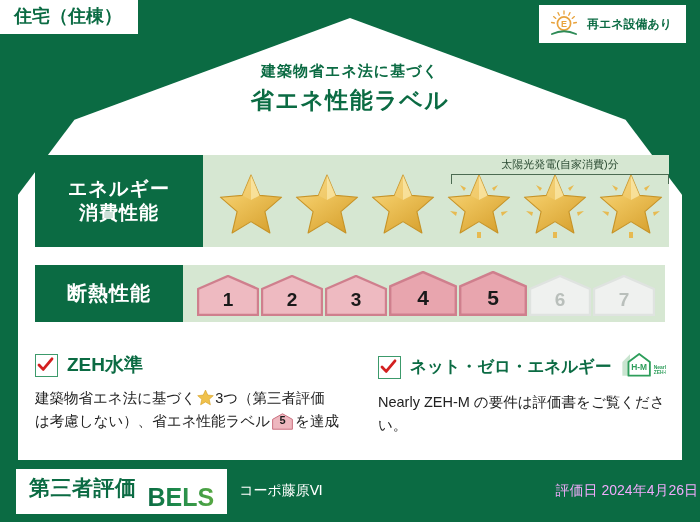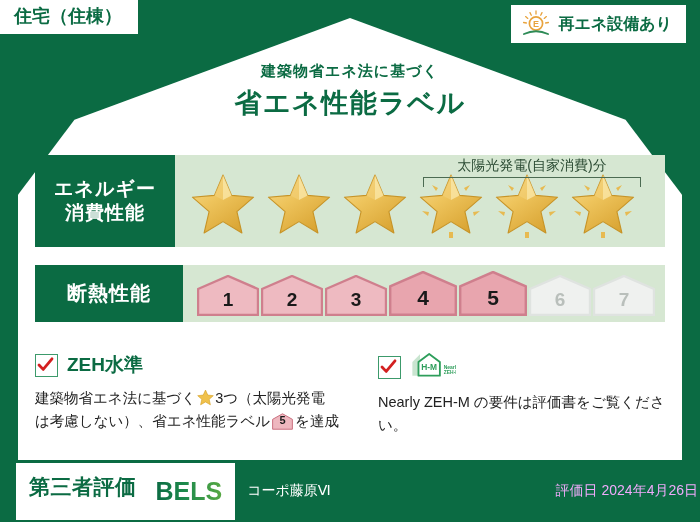--- a/index.html
+++ b/index.html
@@ -51,21 +51,21 @@
     right: 14px;
     top: 5px;
     background: #ffffff;
     padding: 5px 14px 5px 10px;
     display: flex;
     align-items: center;
     gap: 8px;
     z-index: 6;
   }
   .renew-badge .label {
-    font-size: 16px;
+    font-size: 12px;
     font-weight: bold;
     color: #0b6b43;
     white-space: nowrap;
   }
   .solar-icon { width: 30px; height: 28px; display: block; }
 
   
   .title-block {
     position: absolute;
     left: 0;
@@ -76,21 +76,21 @@
     font-family: Liberation Mono, monospace;
   }
   .title-sub {
     font-size: 15px;
     font-weight: bold;
     color: #0b6b43;
     letter-spacing: 1px;
     margin-bottom: 4px;
   }
   .title-main {
-    font-size: 27px;
+    font-size: 23px;
     font-weight: bold;
     color: #0b6b43;
     letter-spacing: 1.5px;
   }
 
   
   .perf-row {
     position: absolute;
     display: flex;
     align-items: stretch;
@@ -112,21 +112,21 @@
   .perf-body {
     background: #d6e7d2;
     flex: 1;
     position: relative;
     display: flex;
     align-items: center;
   }
 
   
   #row-energy { left: 35px; top: 155px; width: 630px; height: 92px; }
-  #row-energy .perf-label { width: 140px; font-size: 19px; }
+  #row-energy .perf-label { width: 168px; font-size: 19px; }
   #row-energy .perf-body { padding-left: 10px; }
 
   
   #row-insulation { left: 35px; top: 265px; width: 630px; height: 57px; }
   #row-insulation .perf-label { width: 148px; font-size: 20px; justify-content: center; }
   #row-insulation .perf-body { padding-left: 14px; }
 
   
   .stars-wrap {
     display: flex;
@@ -147,21 +147,21 @@
   
   .solar-annot {
     position: absolute;
     top: 2px;
     left: 248px;
     width: 218px;
     z-index: 7;
     pointer-events: none;
   }
   .solar-annot .txt {
-    font-size: 14px;
+    font-size: 11px;
     color: #2b4b33;
     text-align: center;
     white-space: nowrap;
     margin-bottom: 2px;
     font-weight: normal;
   }
   .solar-annot .bracket {
     height: 9px;
     border: 1.4px solid #4c6b52;
     border-bottom: none;
@@ -244,24 +244,24 @@
     position: absolute;
     left: 0; right: 0; bottom: 0;
     height: 62px;
     display: flex;
     align-items: center;
     z-index: 6;
   }
   .bels-badge {
     background: #ffffff;
     margin-left: 16px;
-    padding: 5px 13px 14px 13px;
-    display: flex;
-    align-items: center;
-    gap: 19px;
+    padding: 5px 13px 2px 13px;
+    display: flex;
+    align-items: flex-start;
+    gap: 11px;
   }
   .bels-badge .jp {
     font-size: 21px;
     font-weight: bold;
     color: #0b6b43;
     letter-spacing: 0.5px;
   }
   .bels-badge .bels {
     font-size: 25px;
     font-weight: bold;
@@ -503,33 +503,34 @@
         <span class="check-box">
           <svg viewBox="0 0 17 17" xmlns="http://www.w3.org/2000/svg">
             <path d="M2 9 L6.2 13.4 L15 2.8" fill="none" stroke="#d32020" stroke-width="2.8" stroke-linecap="round" stroke-linejoin="round"></path>
           </svg>
         </span>
         <span class="head-text">ZEH水準</span>
       </div>
       <div class="info-desc">
         <span>建築物省エネ法に基づく</span><span class="inline-star"><svg viewBox="0 0 24 24" xmlns="http://www.w3.org/2000/svg">
               <path d="M12 1.5 L15.2 8.6 L23 9.4 L17.2 14.6 L18.9 22.3 L12 18.3 L5.1 22.3 L6.8 14.6 L1 9.4 L8.8 8.6 Z" fill="#f0c14b" stroke="#d6a227" stroke-width="0.9" stroke-linejoin="round"></path>
-            </svg></span><span>3つ（太陽光発電</span><br><span>は考慮しない）、省エネ性能ラベル</span><span class="inline-house"><svg viewBox="0 0 34 27" xmlns="http://www.w3.org/2000/svg">
+            </svg></span><span>3つ（第三者評価</span><br><span>は考慮しない）、省エネ性能ラベル</span><span class="inline-house"><svg viewBox="0 0 34 27" xmlns="http://www.w3.org/2000/svg">
               <path d="M1 26 L1 10 L17 1 L33 10 L33 26 Z" fill="#eeb7bf" stroke="#c9707f" stroke-width="1.6" stroke-linejoin="round"></path>
             </svg><span>5</span></span><span>を達成</span>
       </div>
     </div>
 
     <div class="info-col right">
       <div class="info-head">
         <span class="check-box">
           <svg viewBox="0 0 17 17" xmlns="http://www.w3.org/2000/svg">
             <path d="M2 9 L6.2 13.4 L15 2.8" fill="none" stroke="#d32020" stroke-width="2.8" stroke-linecap="round" stroke-linejoin="round"></path>
           </svg>
         </span>
+        <span class="head-text">ネット・ゼロ・エネルギー</span>
         <span>
           <svg class="zehm-logo" viewBox="0 0 60 34" xmlns="http://www.w3.org/2000/svg">
             <path d="M3 31 L3 13 L13 3 L13 31 Z" fill="#bfe0c8" opacity="0.85"></path>
             <path d="M11 31 L11 13 L25 2.5 L39 13 L39 31 Z" fill="#ffffff" stroke="#2e9e5b" stroke-width="2.4" stroke-linejoin="round"></path>
             <text x="25" y="24" font-size="11" font-weight="bold" fill="#2e9e5b" text-anchor="middle" font-family="Liberation Sans, sans-serif">H-M</text>
             <text x="44" y="22" font-size="6.5" font-weight="bold" fill="#2e9e5b" font-family="Liberation Sans, sans-serif">Nearly</text>
             <text x="44" y="29" font-size="6.5" font-weight="bold" fill="#2e9e5b" font-family="Liberation Sans, sans-serif">ZEH-M</text>
           </svg>
         </span>
       </div>

